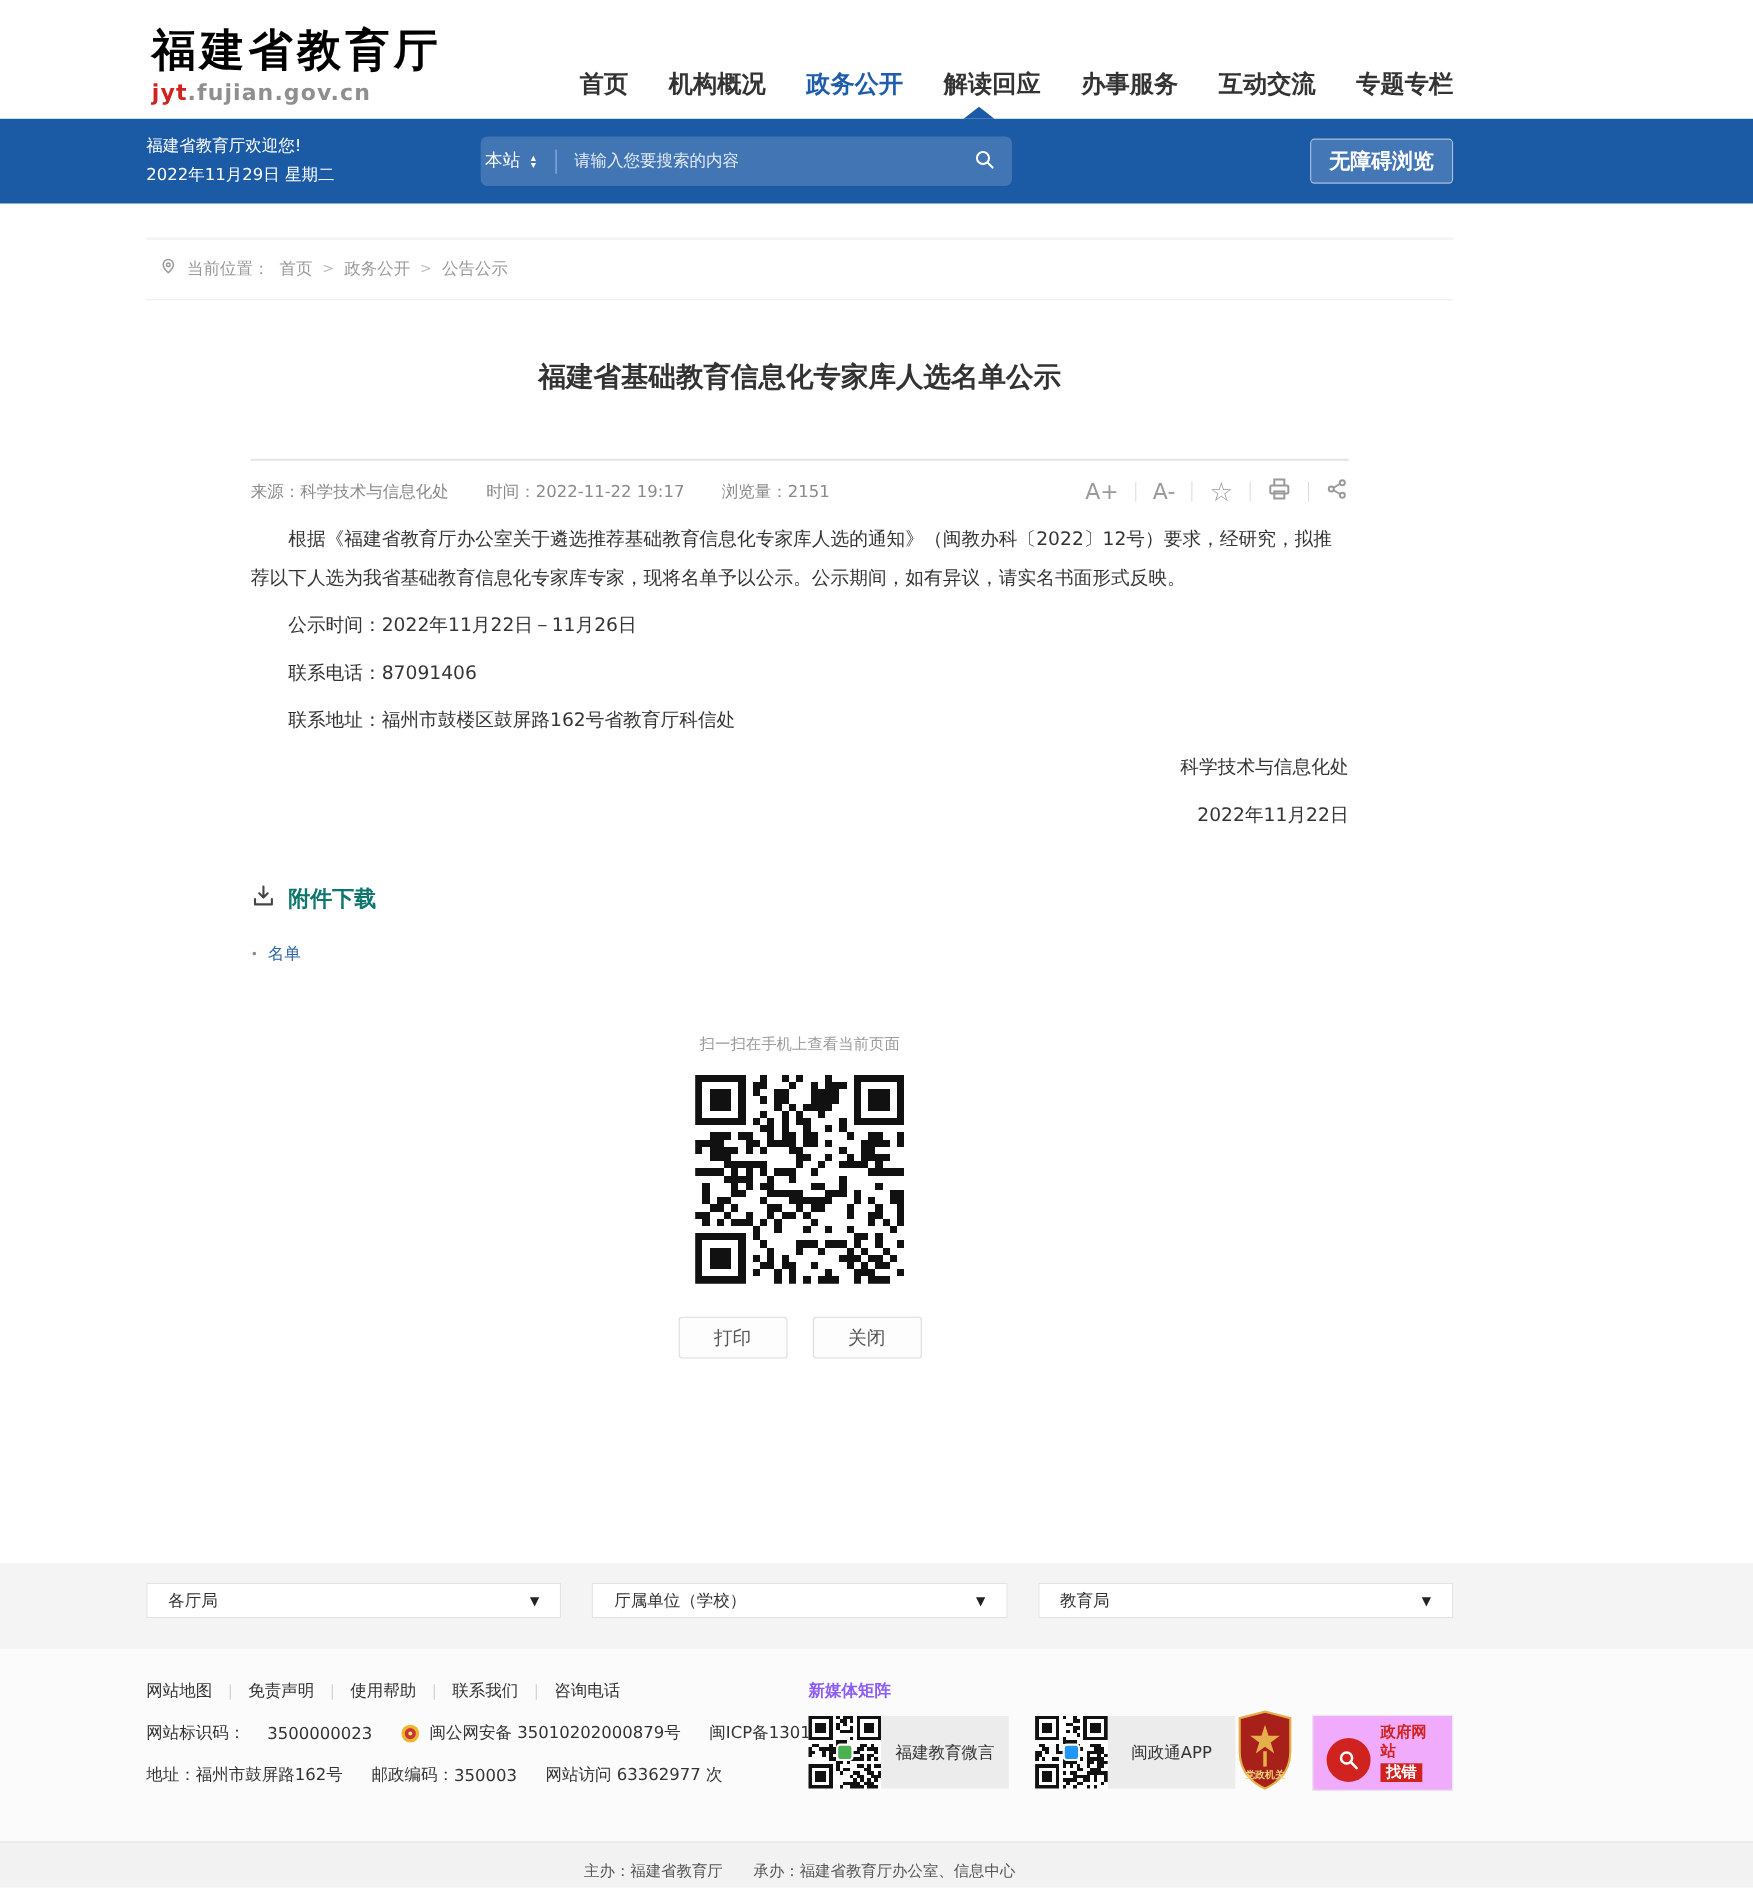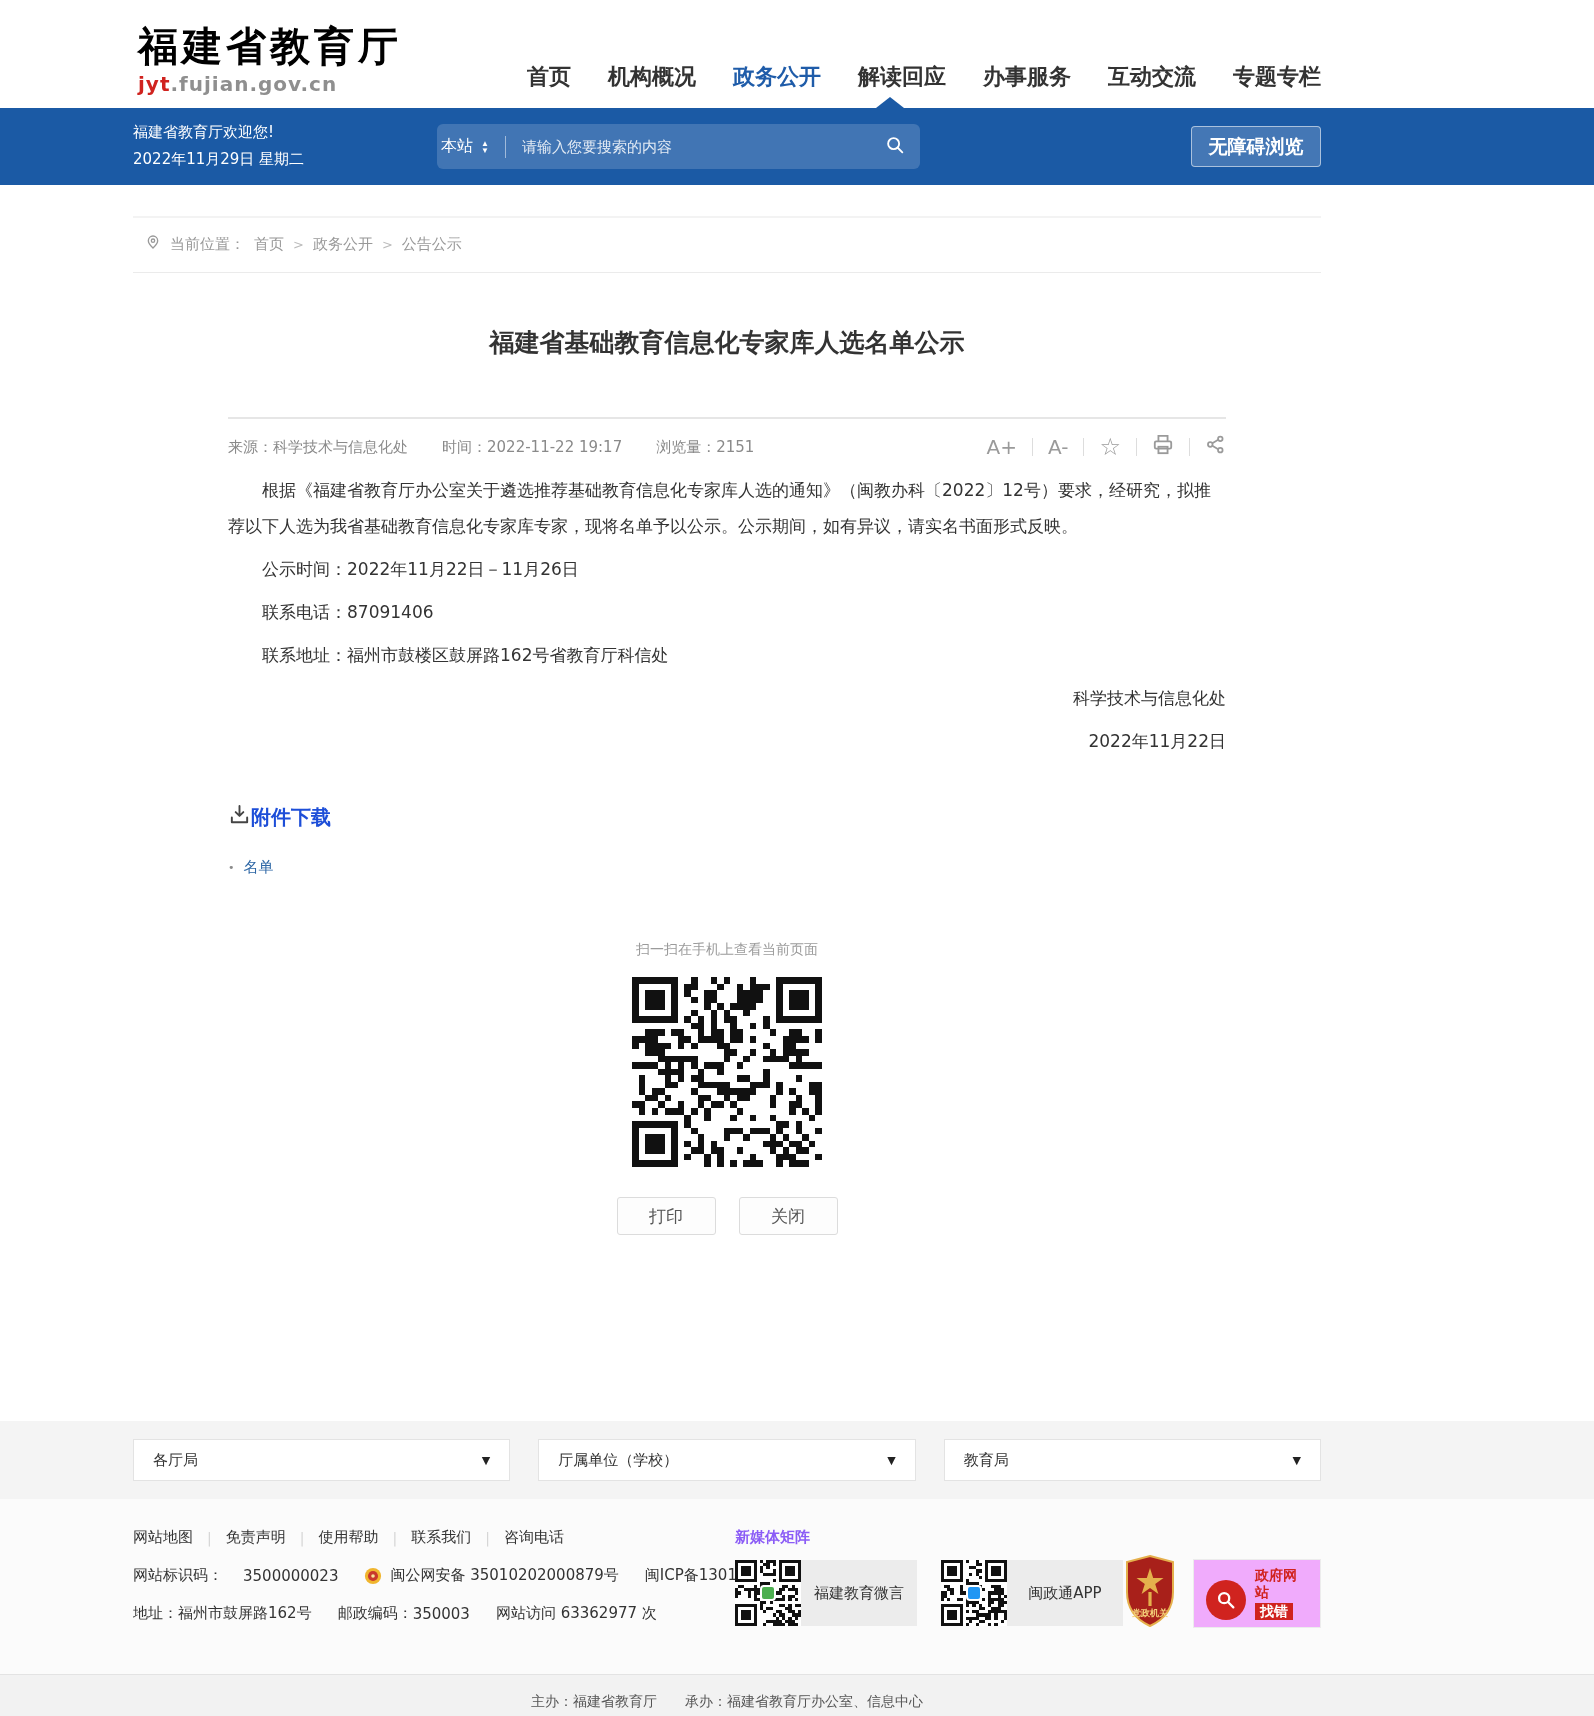--- a/index.html
+++ b/index.html
@@ -45,34 +45,34 @@
   .art-divider{border-bottom:2px solid #e6e6e6;margin-top:58px}
   .meta{display:flex;justify-content:space-between;align-items:center;margin-top:15px;color:#8a8a8a;font-size:15px}
   .meta-left{display:flex;gap:34px}
   .tools{display:flex;align-items:center;gap:15px}
   .tool{font-size:20px;color:#9a9a9a;background:none;border:none;display:flex;align-items:center;cursor:pointer;font-family:inherit}
   .tool.star{font-size:24px;line-height:20px}
   .vsep{width:1px;height:18px;background:#ddd}
   .body-text{margin-top:12px}
   .body-text p{font-size:17px;line-height:36px;margin-top:7px;text-indent:2em;color:#333}
   .sign{font-size:17px;text-align:right;margin-top:7px;line-height:36px}
-  .attach-head{display:flex;align-items:center;margin-top:44px;font-size:20px;font-weight:bold;color:#1d4ed8}
+  .attach-head{display:flex;align-items:center;gap:11px;margin-top:44px;font-size:20px;font-weight:bold;color:#0f766e}
   .attach-link-row{margin-top:27px;font-size:15px;display:flex;align-items:center}
   .bullet{color:#8a8a8a;margin-right:9px;font-size:11px}
   .attach-link-row a{color:#2d66a5}
   .qrblock{text-align:center;margin-top:64px}
   .qr-caption{color:#9b9b9b;font-size:14px}
   .qr-main{width:190px;height:190px;margin:18px auto 0}
   .btn-row{display:flex;justify-content:center;gap:23px;margin-top:30px}
   .gbtn{width:99px;height:38px;border:1px solid #dcdcdc;background:#fdfdfd;border-radius:3px;color:#555;font-size:17px;cursor:pointer;font-family:inherit}
 
   
   .select-band{background:#f4f4f4;height:78px}
   .select-band .container{display:flex;gap:28px;padding-top:18px}
-  .selectbox{flex:1;height:42px;background:#fff;border:1px solid #e3e3e3;display:flex;align-items:center;justify-content:space-between;padding:0 19px;font-size:15px;color:#333;cursor:pointer}
+  .selectbox{flex:1;height:32px;background:#fff;border:1px solid #e3e3e3;display:flex;align-items:center;justify-content:space-between;padding:0 19px;font-size:15px;color:#333;cursor:pointer}
   .caret{font-size:11px;color:#222}
 
   
   .footer{background:#fbfbfb;height:175px}
   .footer .container{display:flex;padding-top:29px}
   .f-left{width:602px;font-size:15px;color:#333;flex:none}
   .f-row{display:flex;align-items:center;margin-bottom:19px;white-space:nowrap}
   .f-links a{color:#333}
   .fsep{color:#d5d5d5;margin:0 14px;font-size:14px}
   .f-gap{margin-left:26px}

